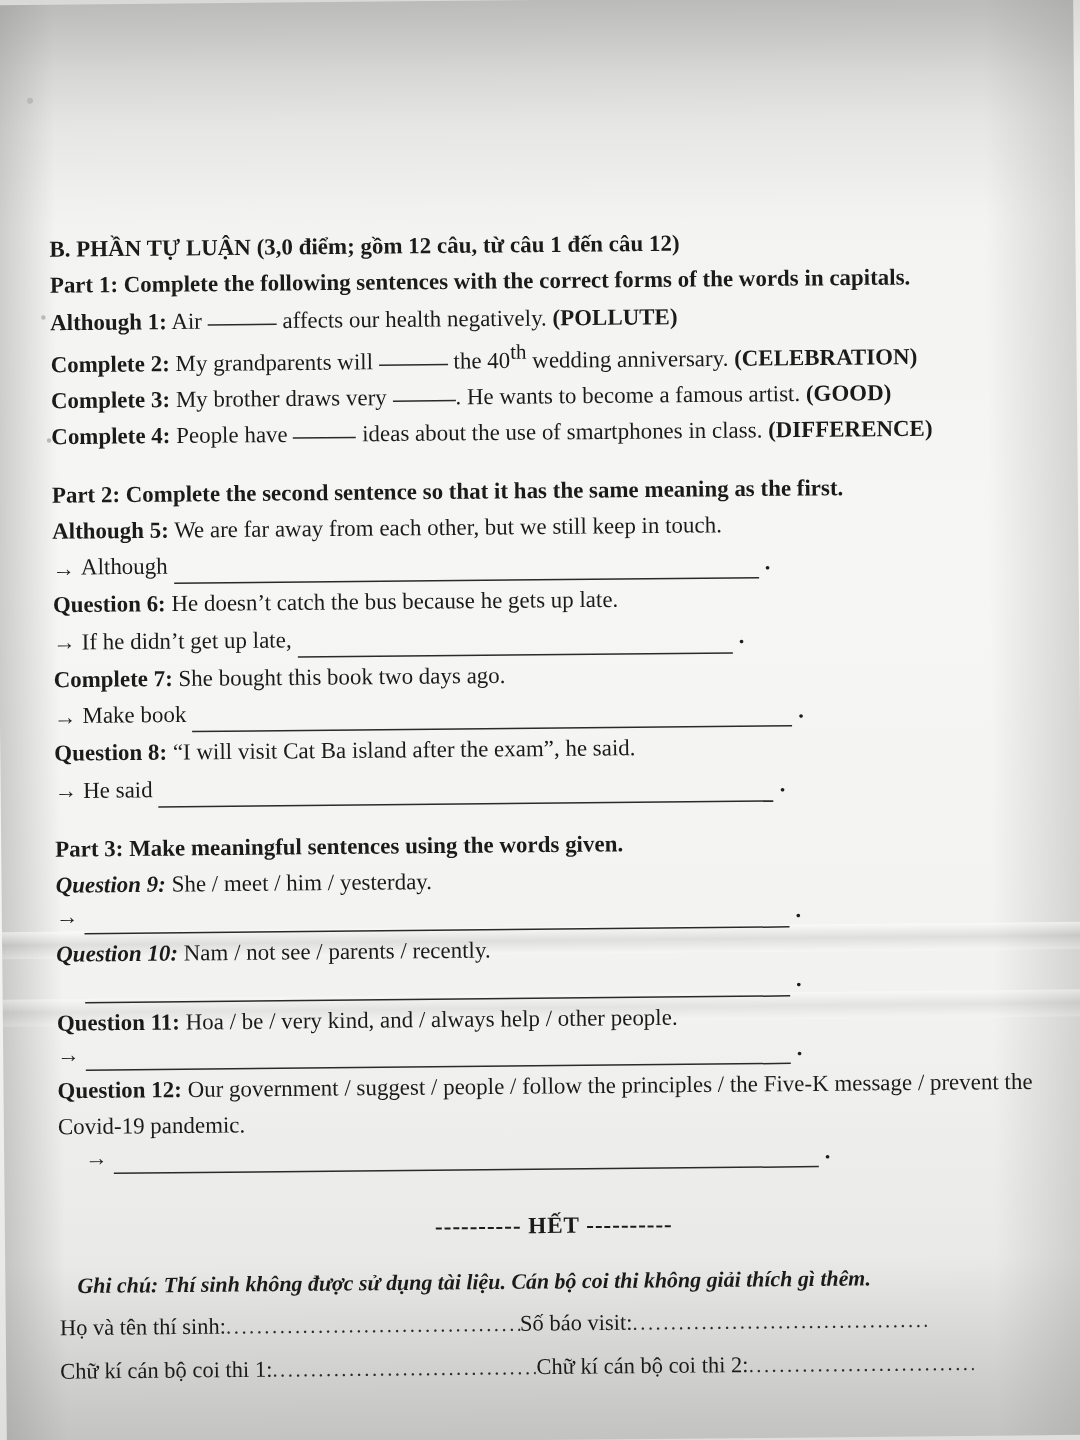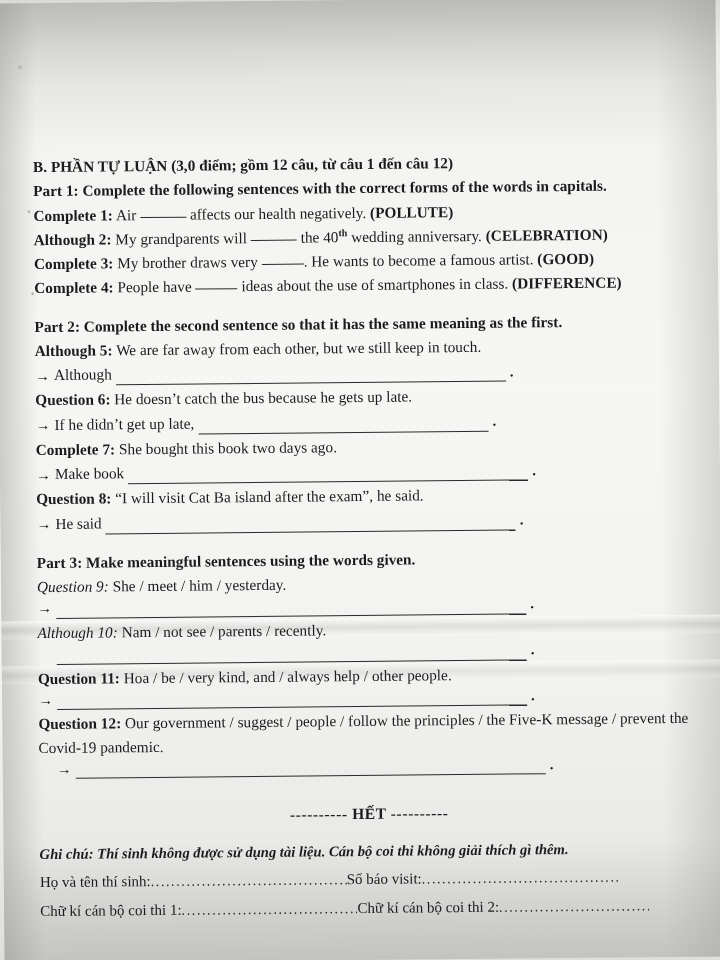--- a/index.html
+++ b/index.html
@@ -74,31 +74,31 @@
   .bold { font-weight: bold; }
   .ital { font-style: italic; }
 
   .line {
     margin: 0 0 1px 0;
     white-space: nowrap;
   }
   .line.wrap { white-space: normal; }
 
   .qlabel { font-weight: bold; }
-  .qlabel-i { font-weight: normal; font-style: italic; margin-top: 28px; }
+  .qlabel-i { font-weight: bold; font-style: italic; margin-top: 28px; }
 
   .blank {
     display: inline-block;
     border-bottom: 1.1px solid #2a2a2a;
     vertical-align: 2px;
   }
   .b-sm { width: 42px; }
   .b-md { width: 46px; }
 
-  .sup { font-size: 10px; vertical-align: super; font-weight: bold; }
+  .sup { font-size: 14px; vertical-align: super; }
 
   .arrow-line {
     display: flex;
     align-items: flex-end;
     gap: 4px;
     margin: 0 0 2px 0;
   }
   .arrow { font-size: 15px; line-height: 1.3; }
   .answer-rule {
     flex: 0 0 auto;
@@ -111,21 +111,21 @@
 
   .het {
     text-align: center;
     font-weight: bold;
     font-size: 15.5px;
     letter-spacing: .6px;
     margin-top: 26px;
   }
 
   .note { margin-top: 14px; font-size: 14.6px; }
-  .note .lbl { font-weight: bold; }
+  .note .lbl { font-weight: bold; margin-left: 12px; }
   .note .txt { font-style: italic; font-weight: bold; }
 
   .sigline {
     margin-top: 6px;
     font-size: 15px;
     display: flex;
     align-items: baseline;
     white-space: nowrap;
   }
   .dots {
@@ -162,29 +162,29 @@
     <div class="speck" style="left:30px;top:207px;width:3px;height:3px;"></div>
     <div class="speck" style="left:33px;top:289px;width:3px;height:3px;"></div>
 
     <div class="content">
 
       <div class="line bold">B. PHẦN TỰ LUẬN (3,0 điểm; gồm 12 câu, từ câu 1 đến câu 12)</div>
 
       <div class="line bold">Part 1: Complete the following sentences with the correct forms of the words in capitals.</div>
 
       <div class="line">
-        <span class="qlabel">Complete 1:</span>
+        <span class="qlabel">Although 1:</span>
         <span>Air</span>
         <span class="blank b-md"></span>
         <span>affects our health negatively.</span>
         <span class="bold">(POLLUTE)</span>
       </div>
 
       <div class="line">
-        <span class="qlabel">Although 2:</span>
+        <span class="qlabel">Complete 2:</span>
         <span>My grandparents will</span>
         <span class="blank b-md"></span>
         <span>the 40</span><span class="sup">th</span>
         <span>wedding anniversary.</span>
         <span class="bold">(CELEBRATION)</span>
       </div>
 
       <div class="line">
         <span class="qlabel">Complete 3:</span>
         <span>My brother draws very</span>
@@ -256,21 +256,21 @@
         <span class="qlabel-i">Question 9:</span>
         <span>She / meet / him / yesterday.</span>
       </div>
       <div class="arrow-line">
         <span class="arrow">→</span>
         <span class="answer-rule" style="width:470px"></span>
         <span class="dot-end">.</span>
       </div>
 
       <div class="line">
-        <span class="qlabel-i">Although 10:</span>
+        <span class="qlabel-i">Question 10:</span>
         <span>Nam / not see / parents / recently.</span>
       </div>
       <div class="arrow-line">
         <span class="arrow" style="visibility:hidden">→</span>
         <span class="answer-rule" style="width:470px"></span>
         <span class="dot-end">.</span>
       </div>
 
       <div class="line">
         <span class="qlabel">Question 11:</span>

